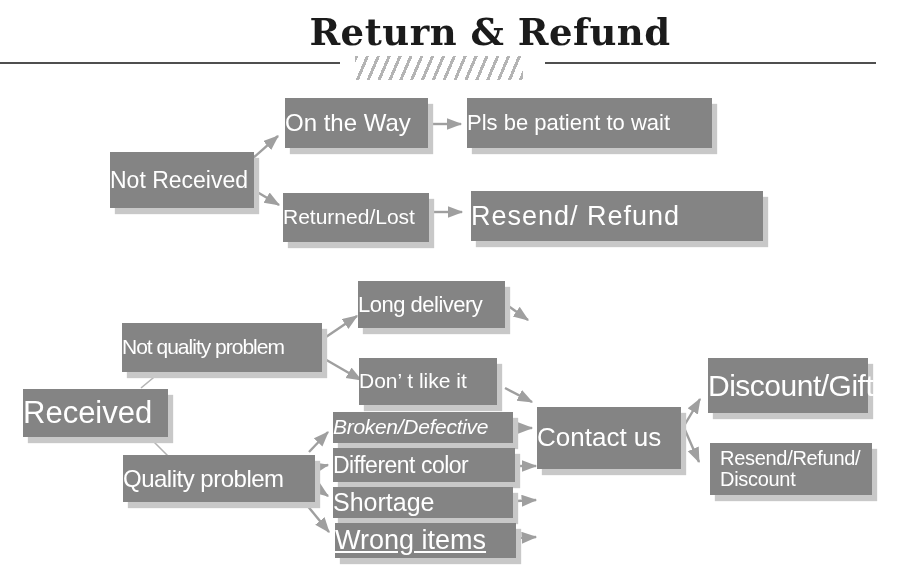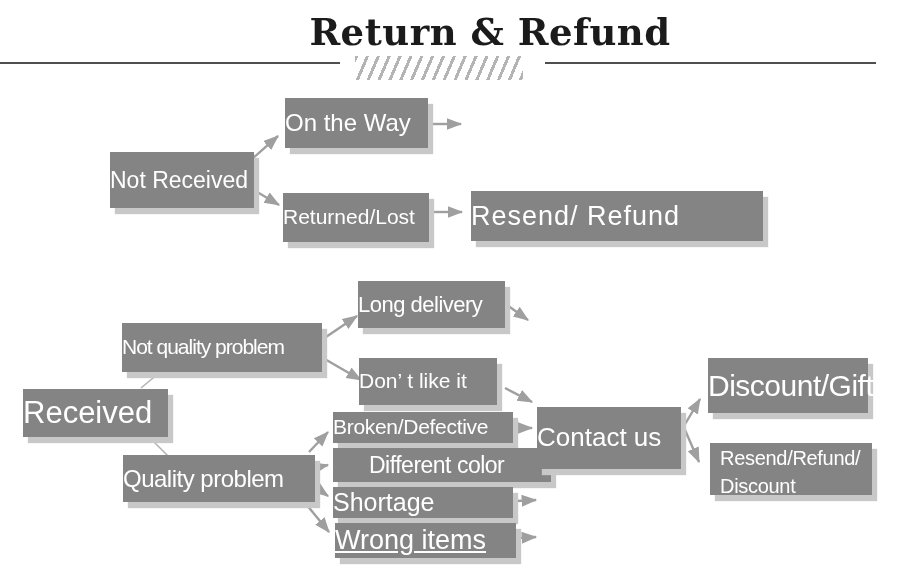--- a/index.html
+++ b/index.html
@@ -33,30 +33,30 @@
   .n-not-received   {left:110px; top:152px; width:144px; height:56px; font-size:23px;}
   .n-on-the-way     {left:285px; top:98px;  width:143px; height:50px; font-size:24px;}
   .n-pls-wait       {left:467px; top:98px;  width:245px; height:50px; font-size:22px;}
   .n-returned-lost  {left:283px; top:193px; width:146px; height:49px; font-size:21px;}
   .n-resend-refund  {left:471px; top:191px; width:292px; height:50px; font-size:27px; letter-spacing:1px;}
   .n-received       {left:23px;  top:389px; width:145px; height:48px; font-size:31px;}
   .n-not-quality    {left:122px; top:323px; width:200px; height:49px; font-size:21px; letter-spacing:-1px;}
   .n-quality        {left:123px; top:455px; width:192px; height:47px; font-size:24px; letter-spacing:-0.5px;}
   .n-long-delivery  {left:358px; top:281px; width:147px; height:47px; font-size:22px; letter-spacing:-0.5px;}
   .n-dont-like      {left:359px; top:358px; width:138px; height:47px; font-size:21px;}
-  .n-broken         {left:333px; top:412px; width:180px; height:31px; font-size:21px; letter-spacing:-0.3px;}
-  .n-different-color{left:333px; top:448px; width:182px; height:34px; font-size:23px; letter-spacing:-0.5px;padding-left:36px;}
+  .n-broken         {left:333px; top:412px; width:180px; height:31px; font-size:21px; letter-spacing:-0.3px;font-style:italic;}
+  .n-different-color{left:333px; top:448px; width:182px; height:34px; font-size:23px; letter-spacing:-0.5px;}
   .n-shortage       {left:333px; top:487px; width:180px; height:31px; font-size:25px;}
   .n-wrong-items    {left:335px; top:523px; width:181px; height:35px; font-size:27px;text-decoration:underline;}
   .n-contact-us     {left:537px; top:407px; width:144px; height:62px; font-size:26px;}
   .n-discount-gifts {left:708px; top:358px; width:160px; height:55px; font-size:30px; letter-spacing:-0.5px;}
   .n-rrd            {left:710px; top:443px; width:162px; height:52px; font-size:20px;
                      flex-direction:column; align-items:flex-start; justify-content:center;
                      padding-left:10px; box-sizing:border-box; letter-spacing:-0.3px;}
-  .n-rrd span{display:block;margin-top:7px;}
+  .n-rrd span{display:block;}
   #wires{position:absolute; left:0; top:0; width:900px; height:578px; pointer-events:none;}
   .arrow{stroke:var(--arrow); stroke-width:2.4; fill:none;}
   .thin {stroke:var(--thin-line); stroke-width:1.6; fill:none;}
 </style>
 </head>
 <body>
 
 <div id="stage">
 
   <div class="title">Return &amp; Refund</div>
@@ -91,20 +91,23 @@
     <line class="arrow" x1="678" y1="436" x2="700" y2="399" marker-end="url(#arw)"></line>
     <line class="arrow" x1="678" y1="414" x2="699" y2="462" marker-end="url(#arw)"></line>
   </svg>
 
   <div class="node n-not-received">
     <span>Not Received</span>
   </div>
   <div class="node n-on-the-way">
     <span>On the Way</span>
   </div>
+  <div class="node n-pls-wait">
+    <span>Pls be patient to wait</span>
+  </div>
   <div class="node n-returned-lost">
     <span>Returned/Lost</span>
   </div>
   <div class="node n-resend-refund">
     <span>Resend/ Refund</span>
   </div>
   <div class="node n-received">
     <span>Received</span>
   </div>
   <div class="node n-not-quality">

